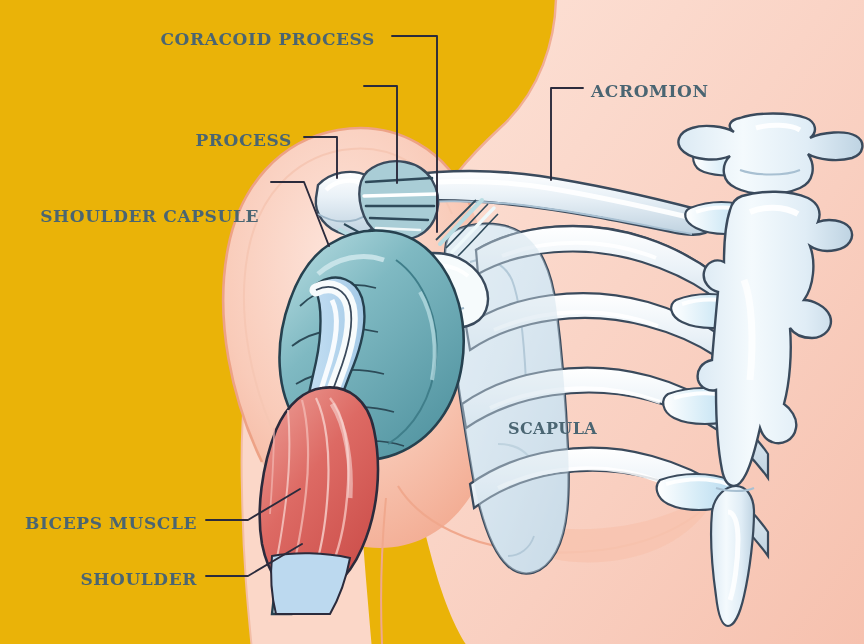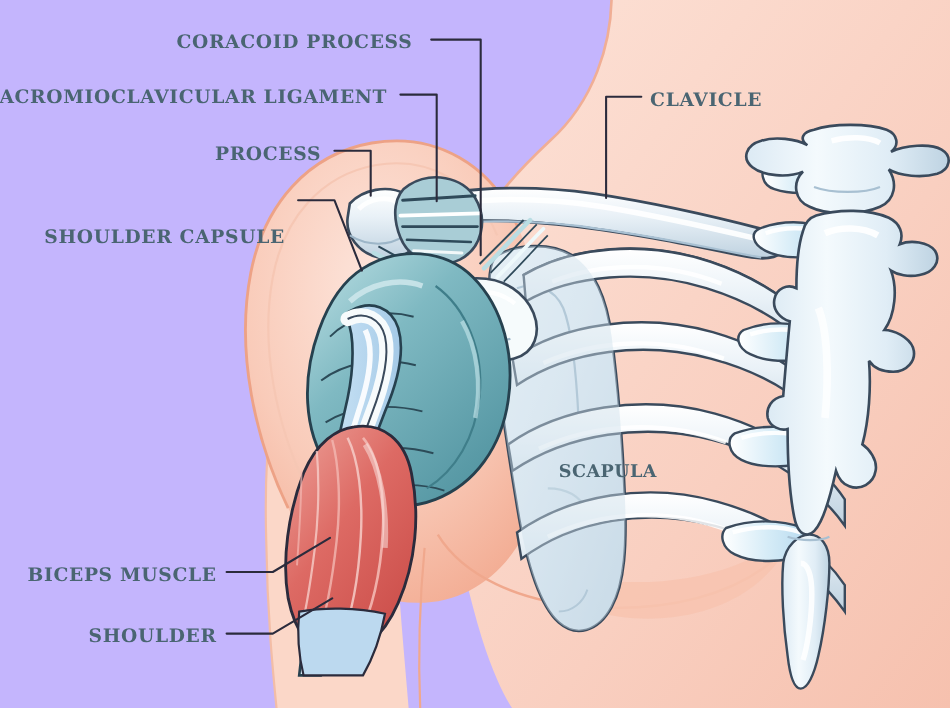--- a/index.html
+++ b/index.html
@@ -1,21 +1,21 @@
 <!DOCTYPE html>
 <html><head>
 <meta charset="utf-8">
 <title>Shoulder Anatomy Diagram</title>
 <style>
   html,body{margin:0;padding:0;background:#ffffff;}
   body{
     font-family:"DejaVu Serif", serif;
     width:864px;height:644px;overflow:hidden;position:relative;
   }
-  #stage{position:relative;width:864px;height:644px;background:#c4b5fd;}
+  #stage{position:relative;width:864px;height:644px;background:#eab308;}
   #art{position:absolute;left:0;top:0;width:864px;height:644px;}
   .lbl{
     position:absolute;
     font-family:"DejaVu Serif", serif;
     font-weight:bold;
     font-size:17px;
     letter-spacing:0.6px;
     color:#4a6572;
     white-space:nowrap;
     line-height:1;
@@ -305,27 +305,26 @@
     <polyline points="304,137 337,137 337,178"></polyline>
     <polyline points="271,182 304,182 329,246"></polyline>
     <polyline points="583,88 551,88 551,180"></polyline>
     <polyline points="206,520 248,520 300,489"></polyline>
     <polyline points="206,576 248,576 302,544"></polyline>
   </g>
 </svg>
 
 <div class="lbl r" style="left:375px;top:31px;">CORACOID PROCESS</div>
 
-<div class="lbl r" style="left:352px;top:81px;">ACROMIOCLAVICULAR LIGAMENT</div>
 
 <div class="lbl r" style="left:292px;top:132px;">PROCESS</div>
 
 <div class="lbl r" style="left:259px;top:177px;margin-top:31px;">SHOULDER CAPSULE</div>
 
-<div class="lbl" style="left:591px;top:83px;">CLAVICLE</div>
+<div class="lbl" style="left:591px;top:83px;">ACROMION</div>
 
 <div class="lbl sm" style="left:508px;top:421px;">SCAPULA</div>
 
 <div class="lbl r" style="left:197px;top:515px;">BICEPS MUSCLE</div>
 
 <div class="lbl r" style="left:197px;top:571px;">SHOULDER</div>
 
 </div>
 
 </body></html>

